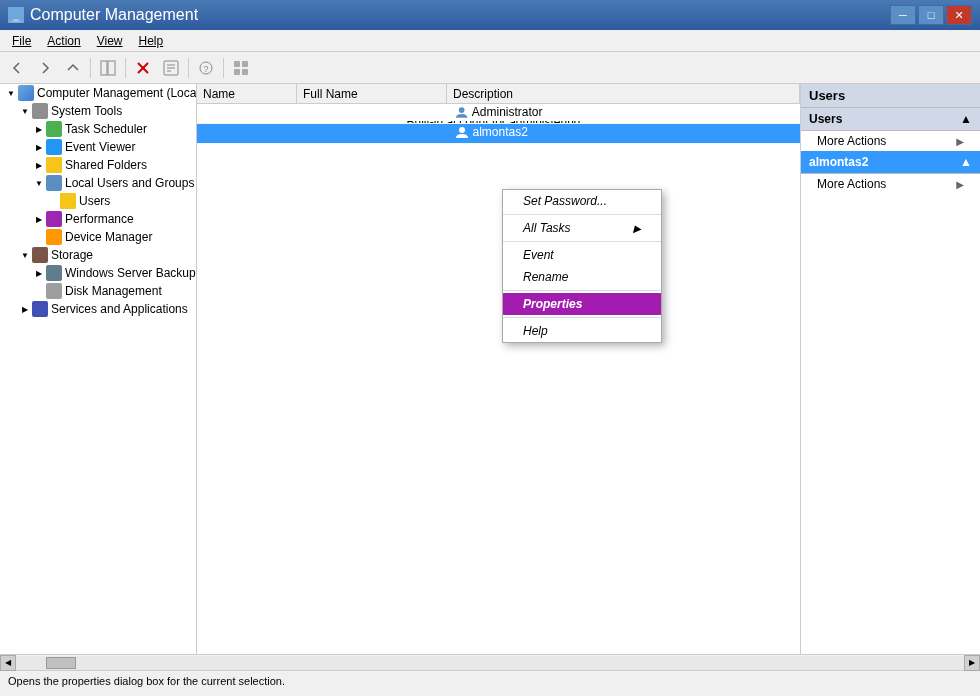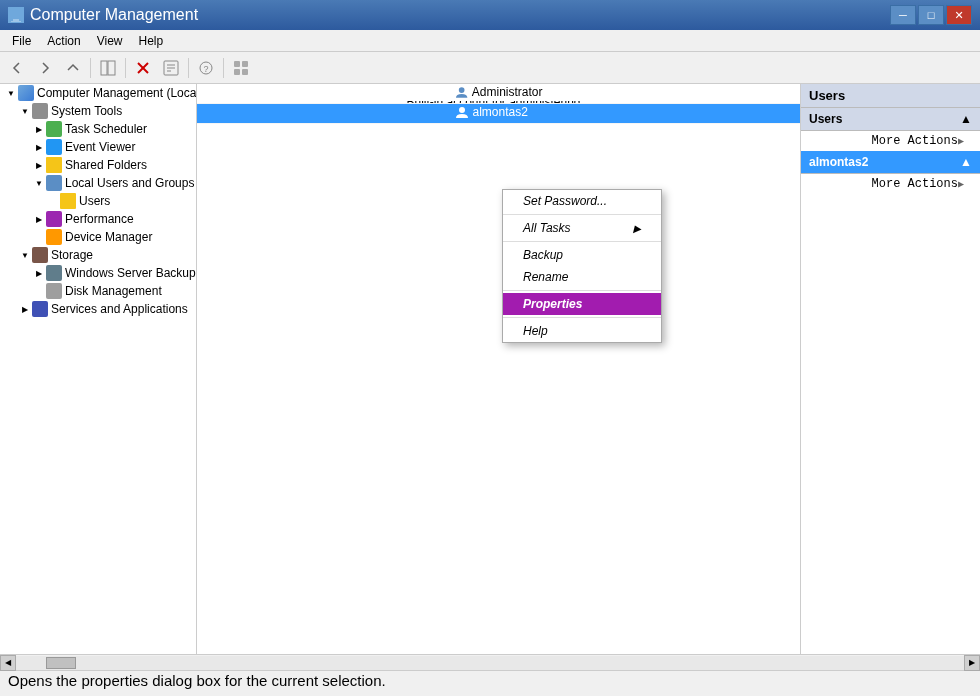--- a/index.html
+++ b/index.html
@@ -64,20 +64,21 @@
       height: 22px;
       display: flex;
       align-items: center;
       border-bottom: 1px solid #ccc;
       padding: 0 4px;
     }
     .menu-item {
       padding: 2px 8px;
       cursor: pointer;
       font-size: 12px;
+      text-decoration: underline;
     }
 
     
     .toolbar {
       background: #f0f0f0;
       height: 32px;
       display: flex;
       align-items: center;
       border-bottom: 1px solid #ccc;
       padding: 0 4px;
@@ -228,34 +229,33 @@
       background: #3399ff;
       color: white;
     }
 
     .action-item {
       display: flex;
       align-items: center;
       padding: 3px 16px;
       cursor: pointer;
       font-size: 12px;
-      justify-content: flex-end;
-      font-family: Liberation Mono, monospace;
+      justify-content: space-between;
     }
     .action-item .arrow { font-size: 10px; color: #666; }
 
     
     .status-bar {
       height: 20px;
       background: #f0f0f0;
       border-top: 1px solid #ccc;
       display: flex;
       align-items: center;
       padding: 0 8px;
-      font-size: 15px;
+      font-size: 11px;
     }
 
     
     .scroll-bar-h {
       height: 16px;
       background: #f0f0f0;
       border-top: 1px solid #ccc;
       display: flex;
       align-items: center;
     }
@@ -476,20 +476,31 @@
 
     <div class="tree-item" style="padding-left:18px">
       <div class="expand-btn">▶</div>
       <div class="tree-icon icon-services"></div>
       <span>Services and Applications</span>
     </div>
   </div>
 
   <div class="content-pane">
 
+    <div class="content-header">
+      <div class="col-header" style="width:100px">
+        <span>Name</span>
+      </div>
+      <div class="col-header" style="width:150px">
+        <span>Full Name</span>
+      </div>
+      <div class="col-header" style="flex:1">
+        <span>Description</span>
+      </div>
+    </div>
 
     <div class="content-row">
       <div class="content-cell" style="width:100px">
         <svg width="14" height="14" viewBox="0 0 14 14">
           <circle cx="7" cy="5" r="3" fill="#5b8ec5"></circle>
           <path d="M1 13 Q1 9 7 9 Q13 9 13 13" fill="#5b8ec5"></path>
         </svg>
         <span>Administrator</span>
       </div>
       <div class="content-cell" style="width:150px"></div>
@@ -515,21 +526,21 @@
       <div class="context-menu-item">
         <span>Set Password...</span>
       </div>
       <div class="context-menu-separator"></div>
       <div class="context-menu-item">
         <span>All Tasks</span>
         <span class="submenu-arrow">▶</span>
       </div>
       <div class="context-menu-separator"></div>
       <div class="context-menu-item">
-        <span>Backup</span>
+        <span>Event</span>
       </div>
       <div class="context-menu-item">
         <span>Rename</span>
       </div>
       <div class="context-menu-separator"></div>
       <div class="context-menu-item bold active-item">
         <span>Properties</span>
       </div>
       <div class="context-menu-separator"></div>
       <div class="context-menu-item">

